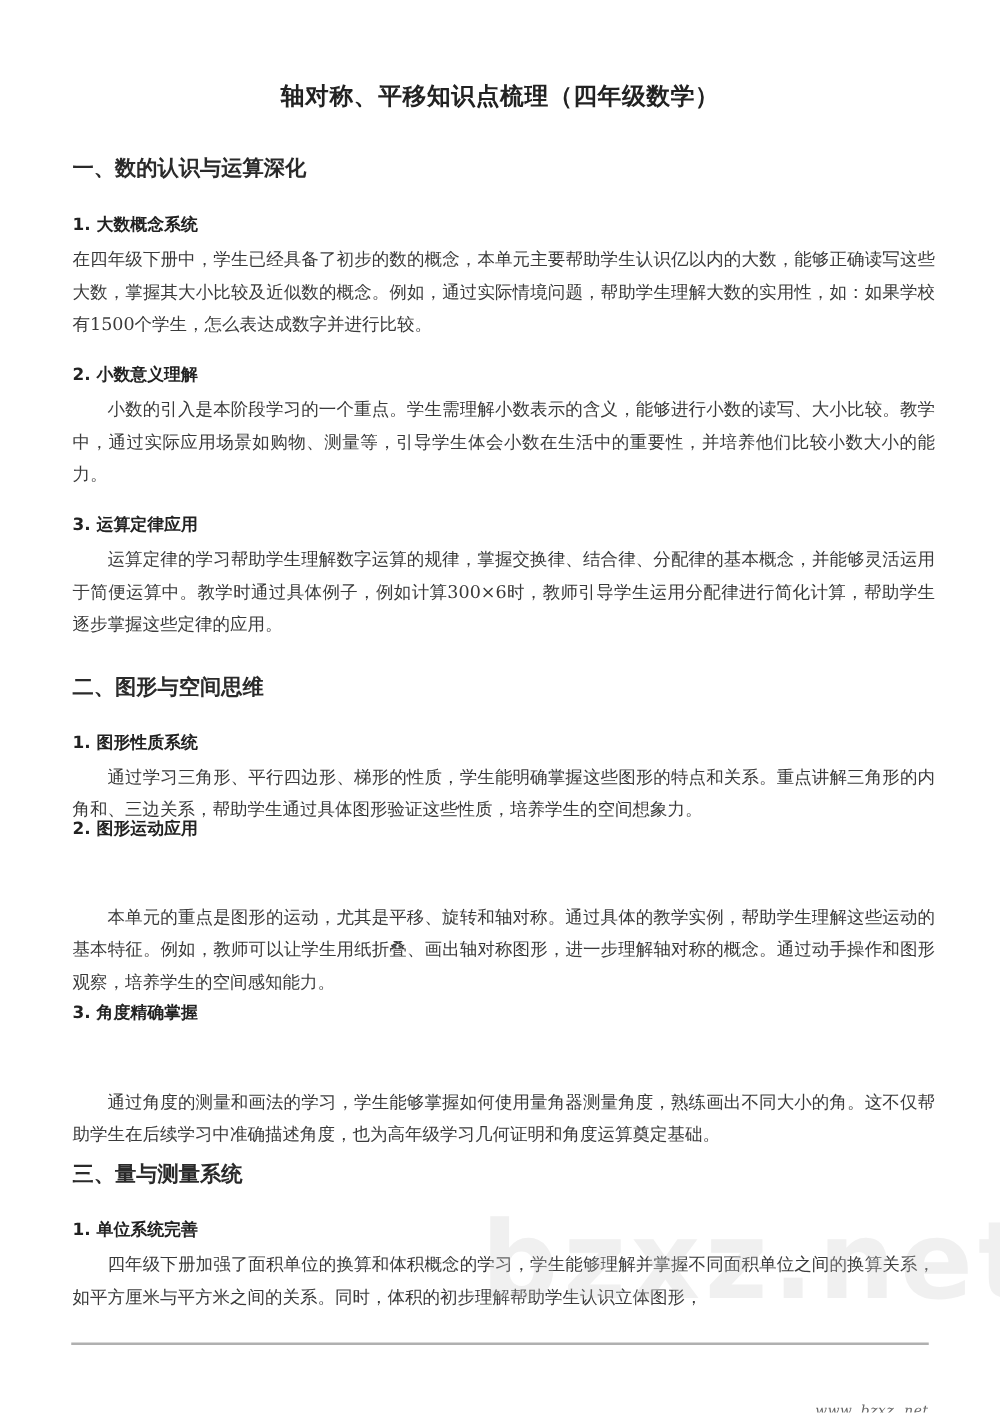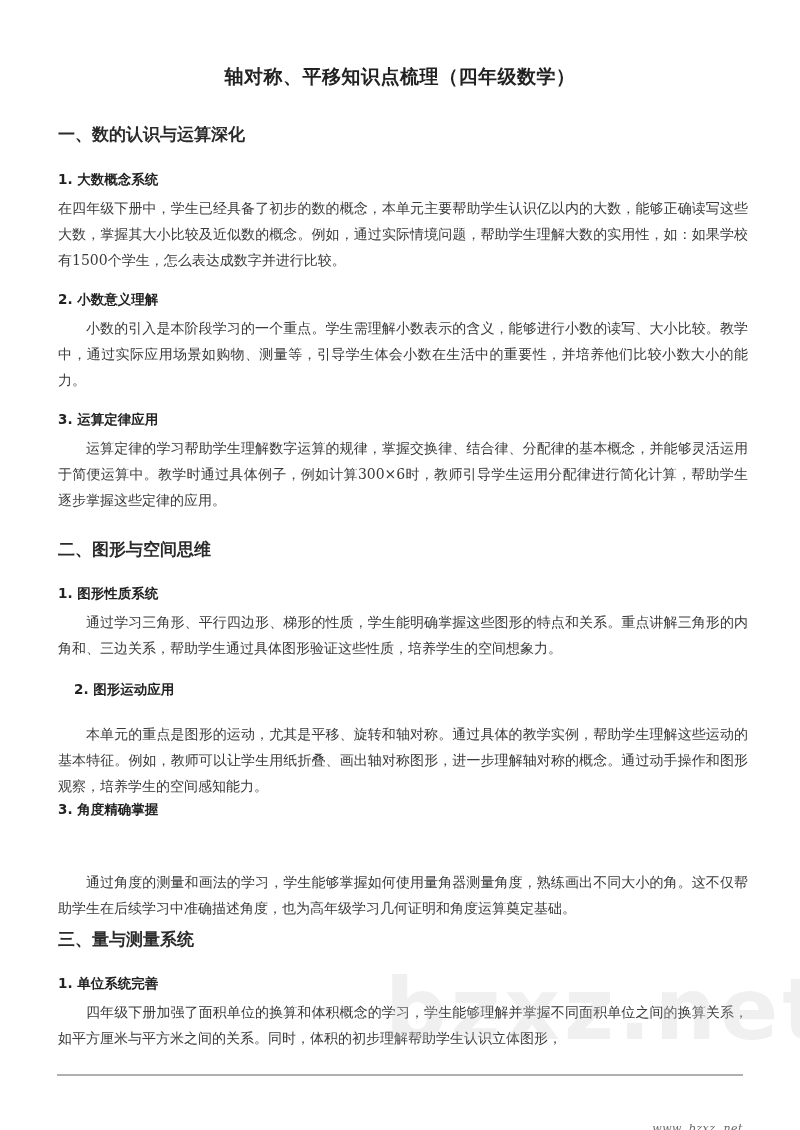--- a/index.html
+++ b/index.html
@@ -106,21 +106,21 @@
   <div class="p indent" style="top:315px;">小数的引入是本阶段学习的一个重点。学生需理解小数表示的含义，能够进行小数的读写、大小比较。教学中，通过实际应用场景如购物、测量等，引导学生体会小数在生活中的重要性，并培养他们比较小数大小的能力。</div>
 
   <div class="h2" style="top:411px;">3. 运算定律应用</div>
   <div class="p indent" style="top:435px;">运算定律的学习帮助学生理解数字运算的规律，掌握交换律、结合律、分配律的基本概念，并能够灵活运用于简便运算中。教学时通过具体例子，例如计算300×6时，教师引导学生运用分配律进行简化计算，帮助学生逐步掌握这些定律的应用。</div>
 
   <div class="h1" style="top:538px;text-align:center;">二、图形与空间思维</div>
 
   <div class="h2" style="top:585px;">1. 图形性质系统</div>
   <div class="p indent" style="top:609px;">通过学习三角形、平行四边形、梯形的性质，学生能明确掌握这些图形的特点和关系。重点讲解三角形的内角和、三边关系，帮助学生通过具体图形验证这些性质，培养学生的空间想象力。</div>
 
-  <div class="h2" style="top:681px;margin-left:16px;">2. 图形运动应用</div>
+  <div class="h2" style="top:654px;">2. 图形运动应用</div>
   <div class="p indent" style="top:721px;">本单元的重点是图形的运动，尤其是平移、旋转和轴对称。通过具体的教学实例，帮助学生理解这些运动的基本特征。例如，教师可以让学生用纸折叠、画出轴对称图形，进一步理解轴对称的概念。通过动手操作和图形观察，培养学生的空间感知能力。</div>
 
   <div class="h2" style="top:801px;">3. 角度精确掌握</div>
   <div class="p indent" style="top:825px;margin-top:44px;">通过角度的测量和画法的学习，学生能够掌握如何使用量角器测量角度，熟练画出不同大小的角。这不仅帮助学生在后续学习中准确描述角度，也为高年级学习几何证明和角度运算奠定基础。</div>
 
   <div class="h1" style="top:928px;">三、量与测量系统</div>
 
   <div class="h2" style="top:975px;">1. 单位系统完善</div>
   <div class="p indent" style="top:999px;">四年级下册加强了面积单位的换算和体积概念的学习，学生能够理解并掌握不同面积单位之间的换算关系，如平方厘米与平方米之间的关系。同时，体积的初步理解帮助学生认识立体图形，</div>
 

